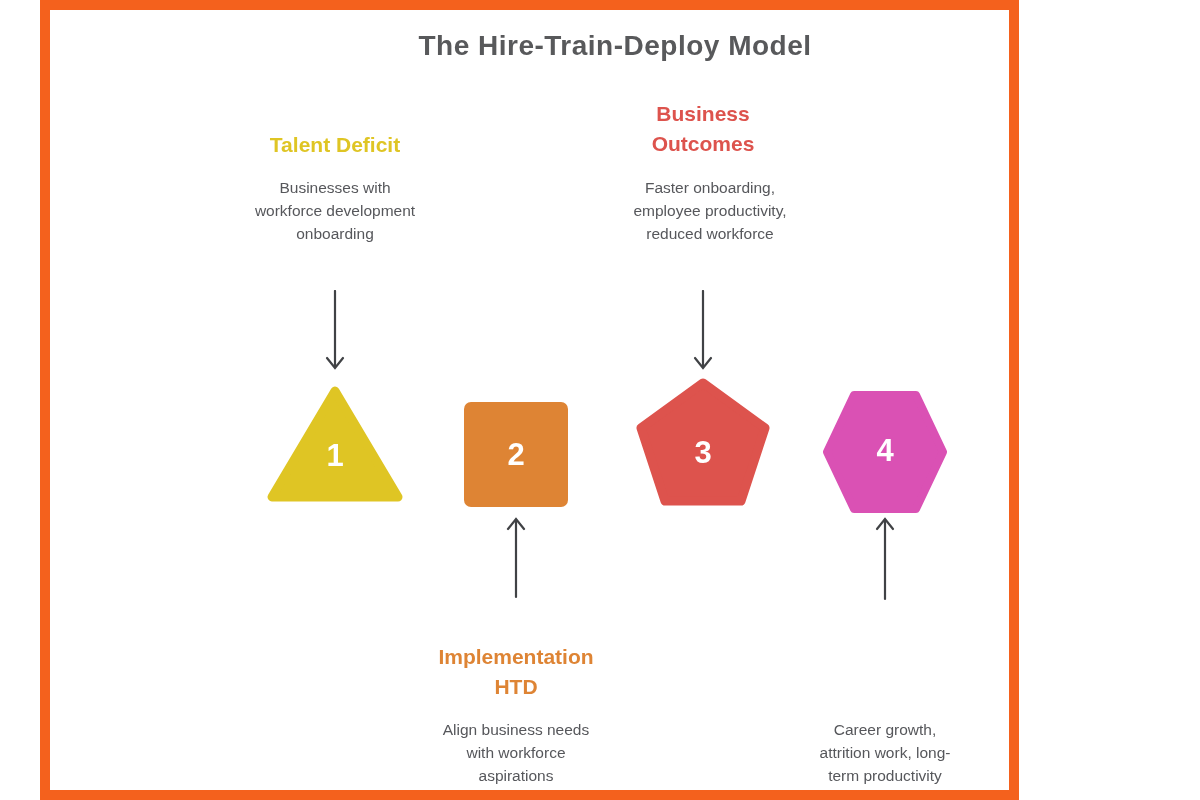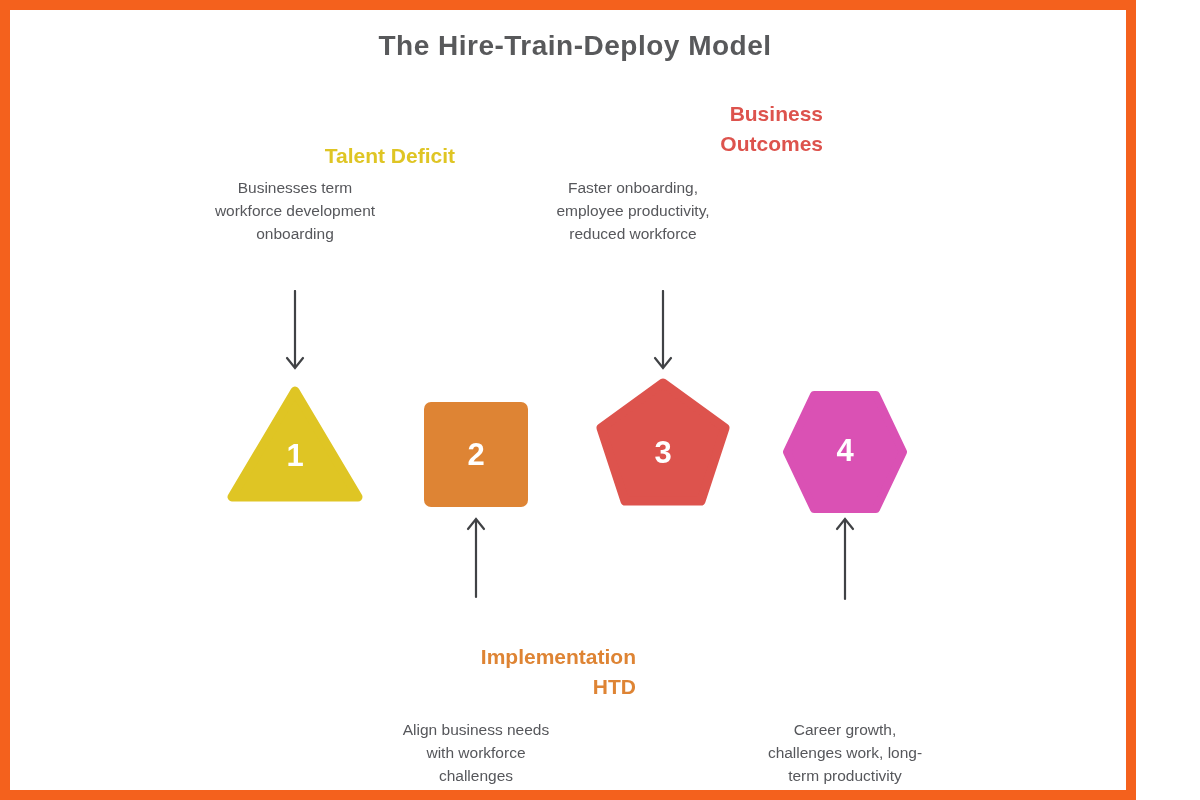--- a/index.html
+++ b/index.html
@@ -3,24 +3,25 @@
 <meta charset="utf-8">
 <style>
   html, body {
     margin: 0;
     padding: 0;
     background: #ffffff;
     font-family: "Liberation Sans", "DejaVu Sans", sans-serif;
   }
   .frame {
     position: relative;
-    width: 1136px;
+    width: 979px;
     height: 800px;
     background: var(--background, #ffffff);
     overflow: hidden;
+    margin-left: 40px;
   }
   .border-overlay {
     position: absolute;
     inset: 0;
     border: 10px solid var(--border, #F4611D);
     pointer-events: none;
     z-index: 50;
   }
   .title {
     position: absolute;
@@ -30,21 +31,21 @@
     text-align: center;
     font-size: 28px;
     font-weight: bold;
     letter-spacing: 0.5px;
     color: var(--title-text, #58595B);
   }
   .heading {
     position: absolute;
     width: 320px;
     transform: translateX(-50%);
-    text-align: right;
+    text-align: center;
     font-size: 21px;
     font-weight: bold;
     line-height: 30px;
   }
   .desc {
     position: absolute;
     width: 300px;
     transform: translateX(-50%);
     text-align: center;
     font-size: 15.5px;
@@ -88,34 +89,34 @@
     background: var(--step2, #DE8434);
   }
 </style>
 </head>
 <body>
 
 <div class="frame">
 
   <div class="title">The Hire-Train-Deploy Model</div>
 
-  <div class="heading c1" style="left:295px; top:141px;">
+  <div class="heading c1" style="left:295px; top:130px;">
     <div>Talent Deficit</div>
   </div>
   <div class="desc" style="left:295px; top:176px;">
-    <div>Businesses term</div>
+    <div>Businesses with</div>
     <div>workforce development</div>
     <div>onboarding</div>
   </div>
 
   <div class="heading c3" style="left:663px; top:99px;">
     <div>Business</div>
     <div>Outcomes</div>
   </div>
-  <div class="desc" style="left:633px; top:176px;">
+  <div class="desc" style="left:670px; top:176px;">
     <div>Faster onboarding,</div>
     <div>employee productivity,</div>
     <div>reduced workforce</div>
   </div>
 
   <svg class="arrow" style="left:285px; top:290px;" width="20" height="82">
     <line x1="10" y1="1" x2="10" y2="76" stroke-width="2.2" stroke-linecap="round"></line>
     <polyline points="2,68 10,78 18,68" stroke-width="2.2" stroke-linecap="round"></polyline>
   </svg>
   <svg class="arrow" style="left:653px; top:290px;" width="20" height="82">
@@ -157,23 +158,23 @@
     <polyline points="2,14 10,4 18,14" stroke-width="2.2" stroke-linecap="round"></polyline>
   </svg>
 
   <div class="heading c2" style="left:476px; top:642px;">
     <div>Implementation</div>
     <div>HTD</div>
   </div>
   <div class="desc" style="left:476px; top:718px;">
     <div>Align business needs</div>
     <div>with workforce</div>
-    <div>challenges</div>
+    <div>aspirations</div>
   </div>
 
   <div class="desc" style="left:845px; top:718px;">
     <div>Career growth,</div>
-    <div>challenges work, long-</div>
+    <div>attrition work, long-</div>
     <div>term productivity</div>
   </div>
 
   <div class="border-overlay"></div>
 </div>
 
 </body></html>

